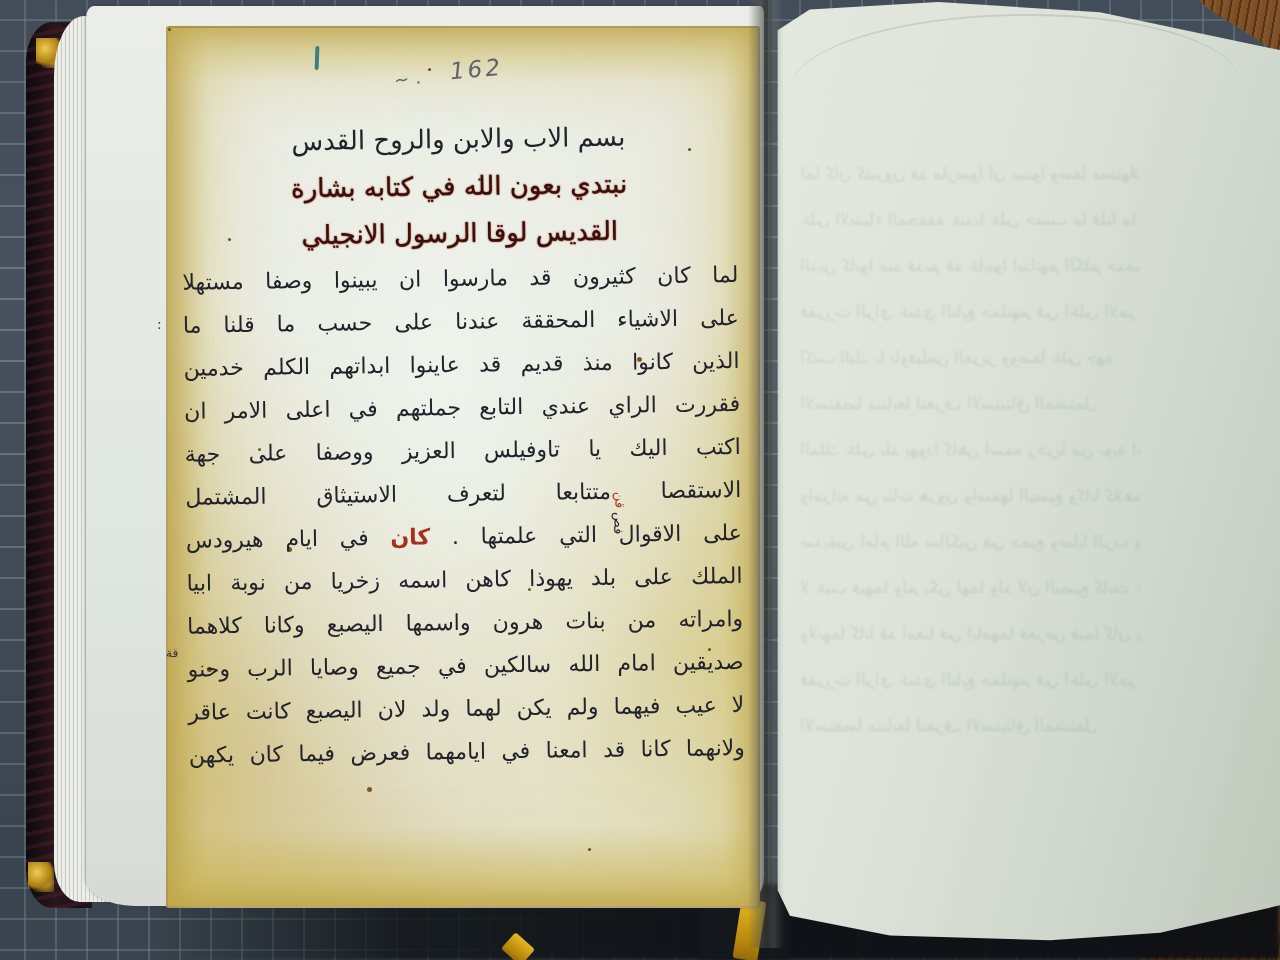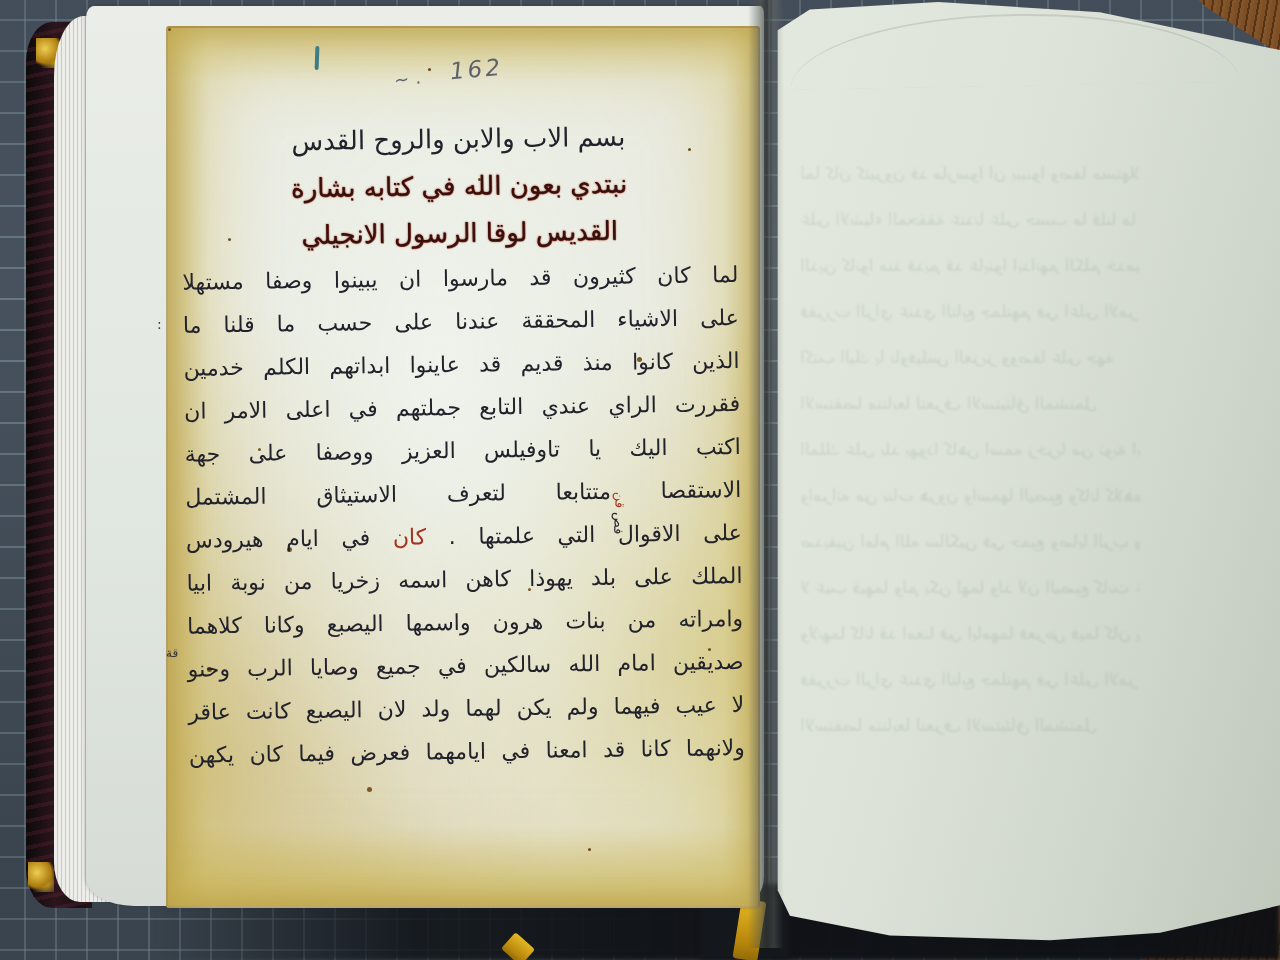--- a/index.html
+++ b/index.html
@@ -87,21 +87,21 @@
 
   
   .txt{position:absolute;left:180px;top:112px;width:556px;z-index:8;direction:rtl;
     transform:rotate(-0.8deg);transform-origin:100% 0;color:#22222b;}
   .ln{white-space:nowrap;overflow:visible;}
   .ln.hdr{height:47px;line-height:47px;font-size:26px;text-align:center;}
   .ln.hdr.rub{color:#35100d;text-shadow:0 0 2px rgba(150,44,26,.95),
               0.5px 0.5px 0 rgba(130,36,20,.8);}
   .ln.body{height:43px;line-height:43px;font-size:22px;
     text-align:justify;text-align-last:justify;white-space:normal;}
-  .red{color:#a6301c;font-weight:normal;}
+  .red{color:#a6301c;font-weight:bold;}
 
   .margin-note{position:absolute;left:612px;top:492px;z-index:8;
     writing-mode:vertical-rl;font-size:13px;line-height:14px;color:#242428;
     transform:rotate(3deg);}
   .margin-note .red{font-weight:normal;}
   .margin-note-left{position:absolute;left:166px;top:646px;z-index:8;font-size:12px;
     color:#33323a;direction:rtl;font-family:Liberation Serif, serif;}
 
   .pencil-number{position:absolute;left:450px;top:56px;z-index:8;font-size:23px;
     font-style:italic;color:#5f626d;transform:rotate(-5deg);letter-spacing:3px;}

